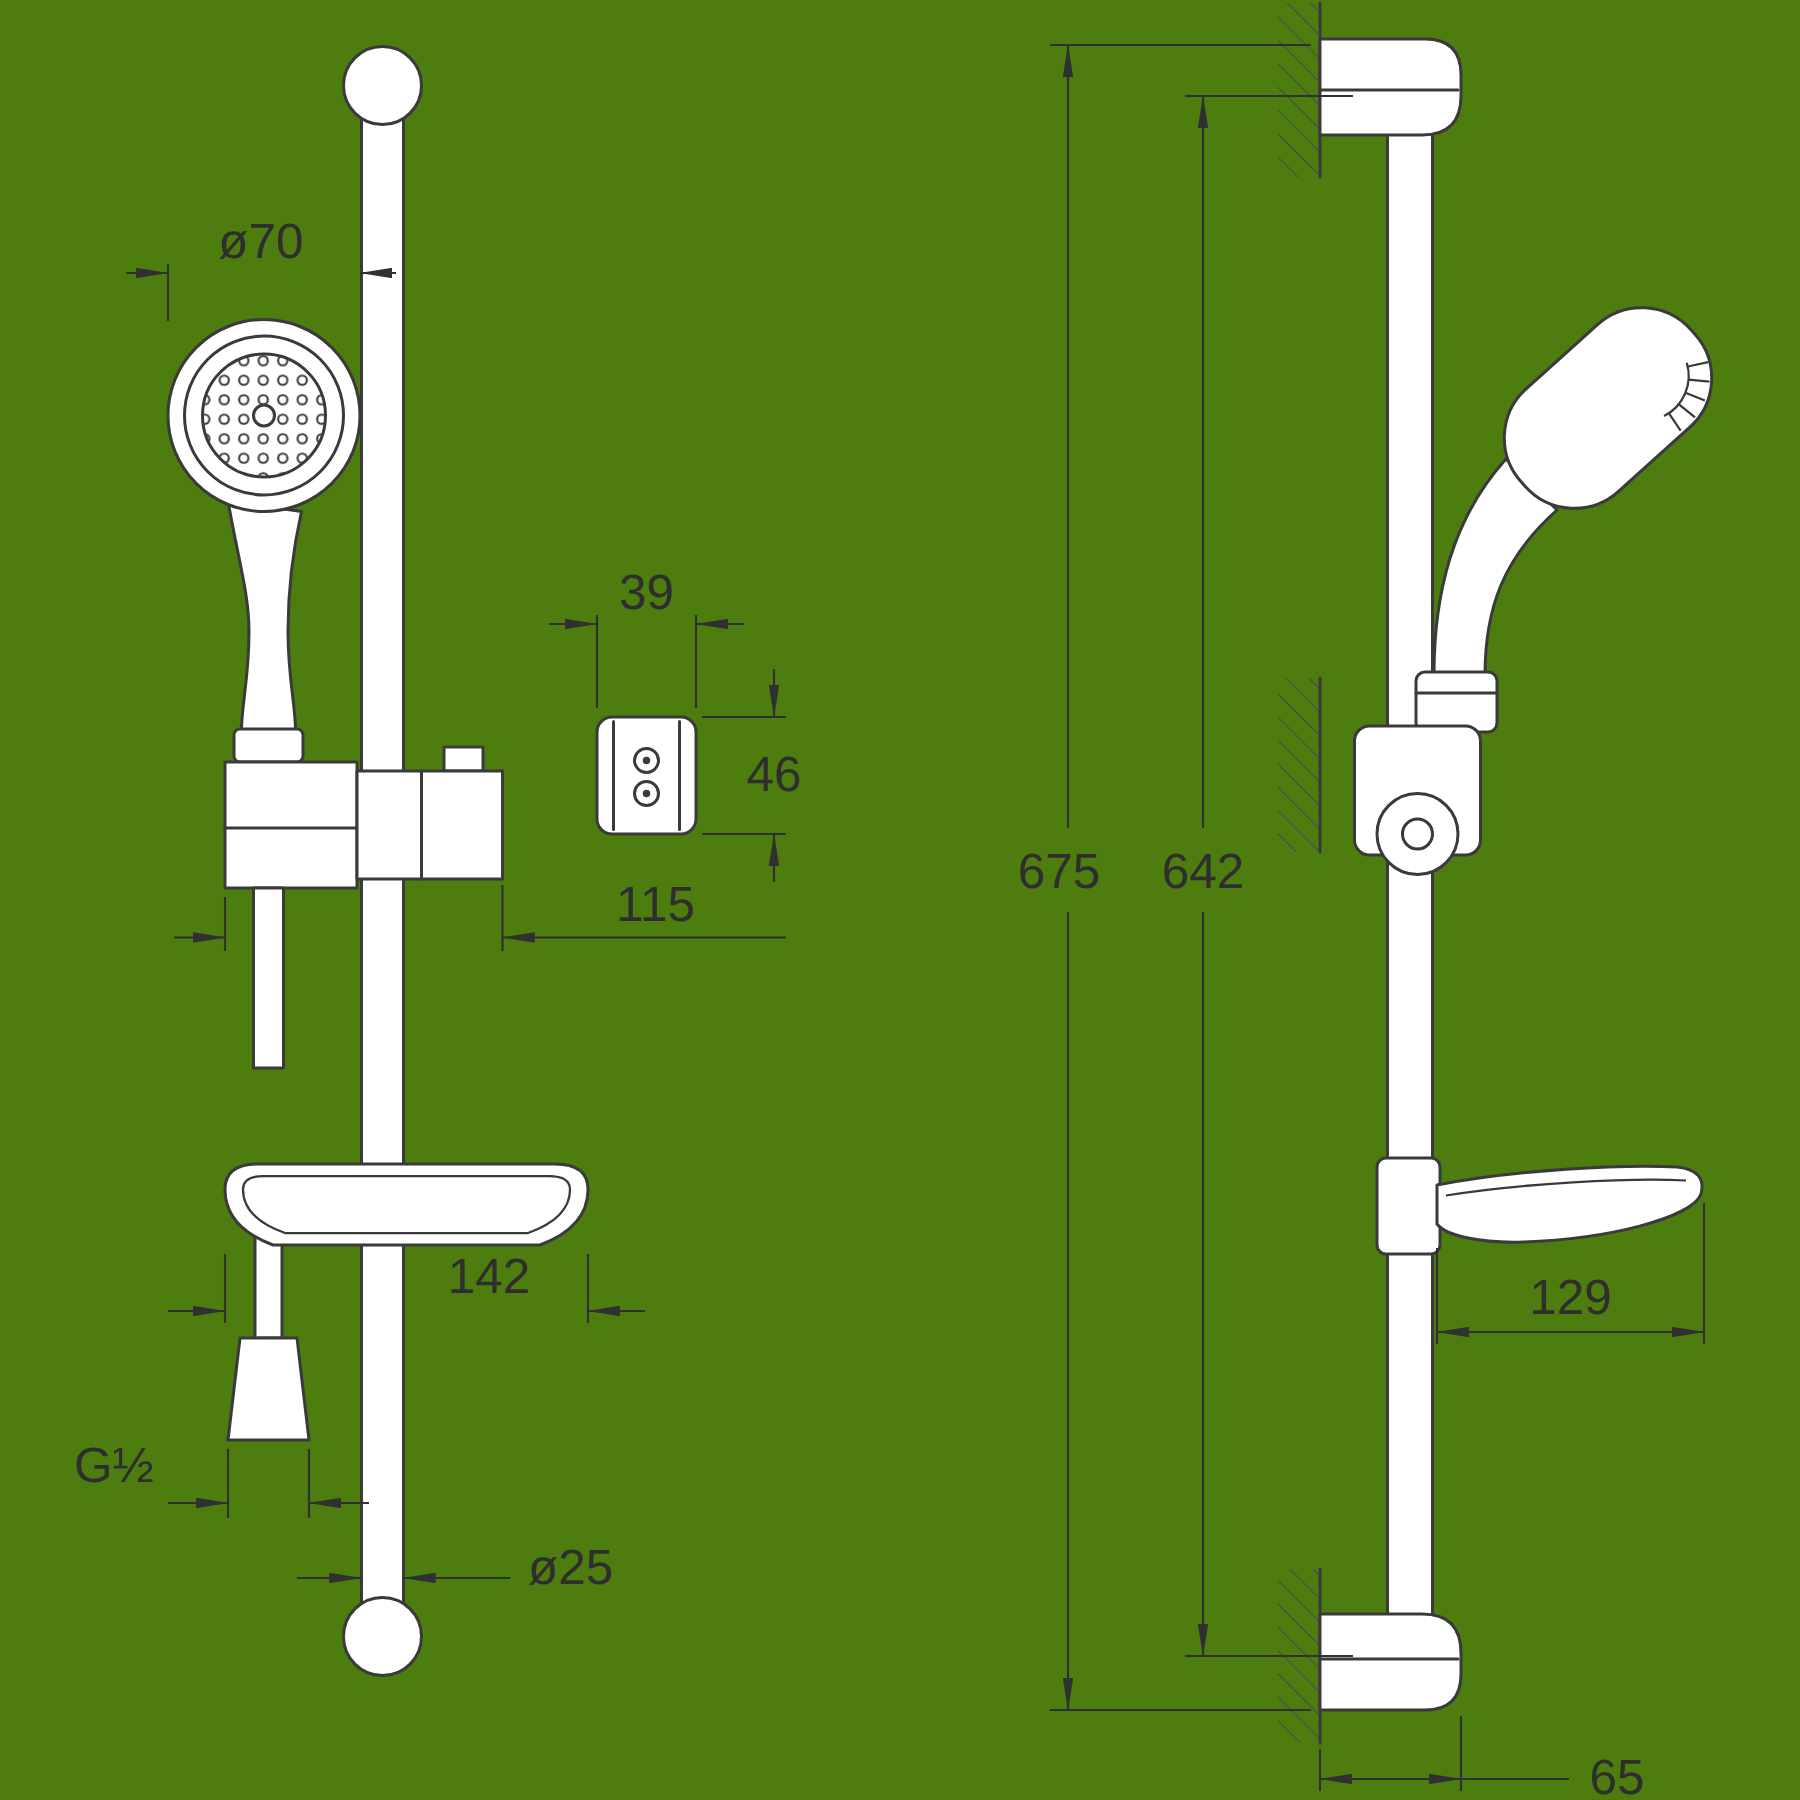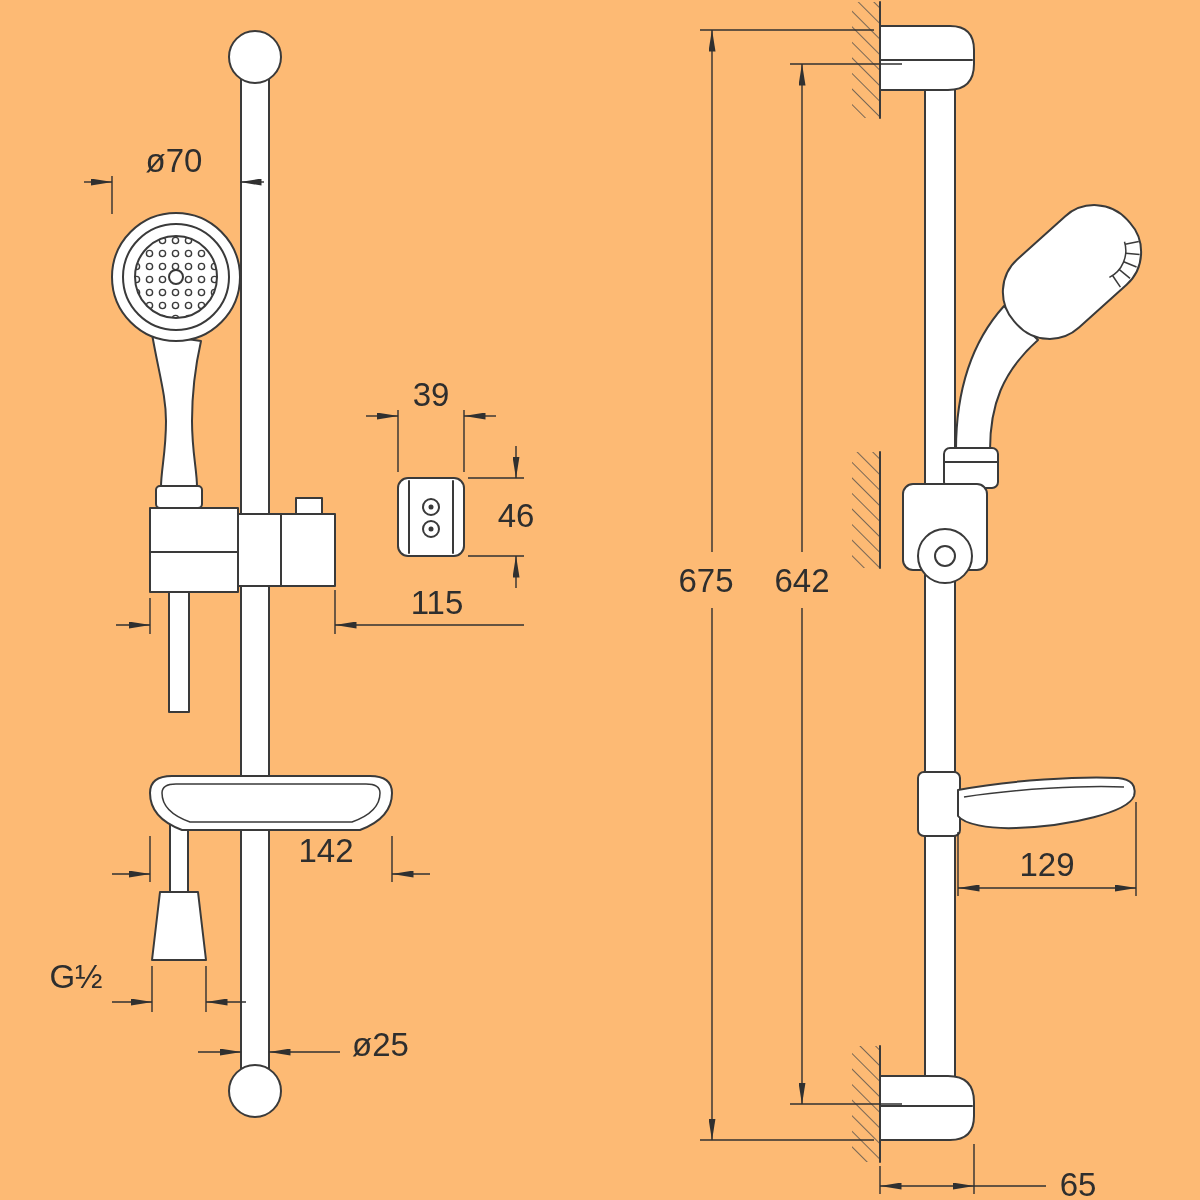--- a/index.html
+++ b/index.html
@@ -1,17 +1,17 @@
 <!DOCTYPE html>
 <html><head>
 <meta charset="utf-8">
 <title>Shower slide bar — dimensional drawing</title>
 <style>
   html,body{margin:0;padding:0;background:#ffffff;}
-  .stage{width:1200px;height:1200px;background:#fdba74;overflow:hidden;}
+  .stage{width:1200px;height:1200px;background:#4d7c0f;overflow:hidden;}
   svg{display:block;}
   text{font-family:"Liberation Sans",sans-serif;font-size:33px;fill:#2e2e2e;}
   .obj{fill:#fff;stroke:#3a3a3a;stroke-width:2;stroke-linejoin:round;}
   .ln{fill:none;stroke:#3a3a3a;stroke-width:2;stroke-linecap:round;}
   .thin{fill:none;stroke:#3a3a3a;stroke-width:1.5;}
   .dim{fill:none;stroke:#303030;stroke-width:1.4;}
 </style>
 </head>
 <body>
 

